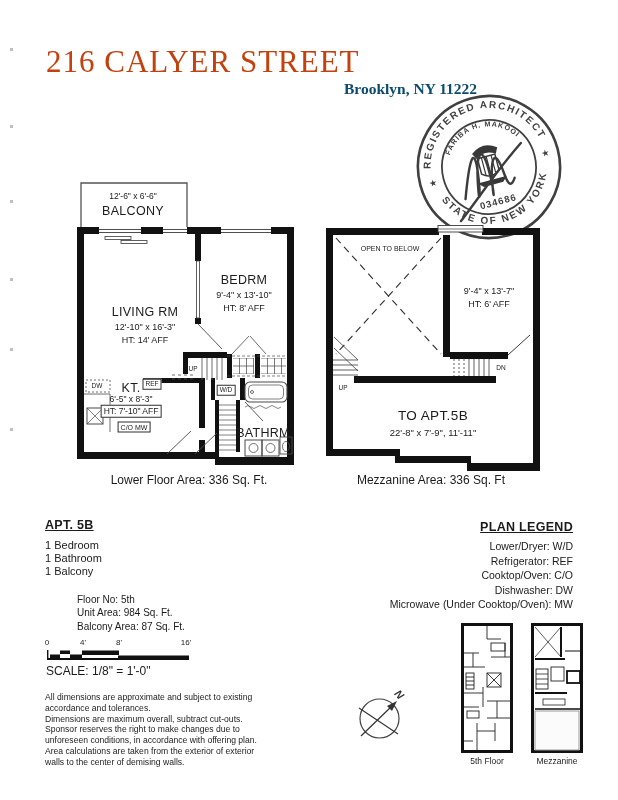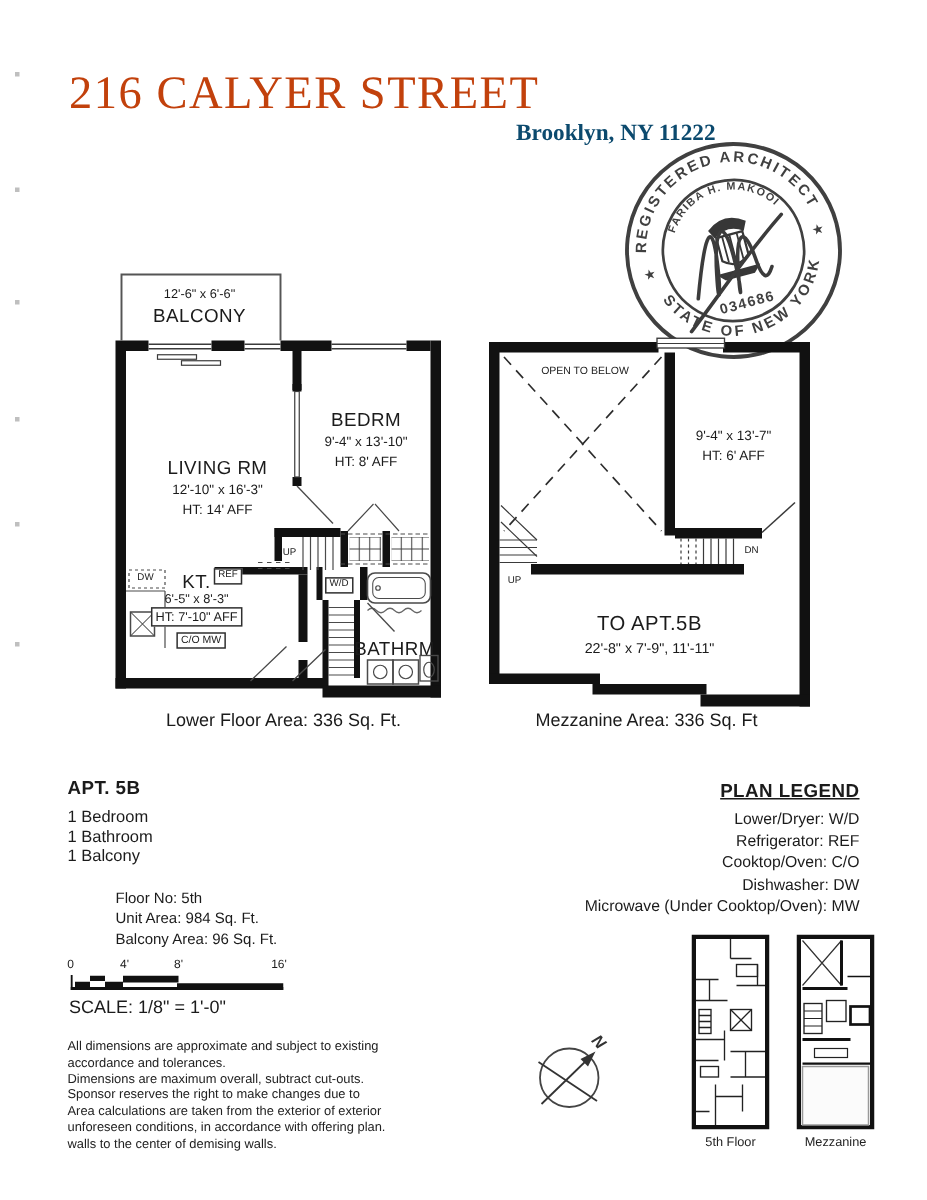--- a/index.html
+++ b/index.html
@@ -12,21 +12,21 @@
   .L{position:absolute;transform:translate(-50%,-50%);white-space:nowrap;color:#1b1b1b;
      font-family:"Liberation Sans",sans-serif;line-height:1;}
   .s6{font-size:6.5px;}  .s7{font-size:7px;}
   .s8{font-size:8.5px;}  .s9{font-size:9px;}
   .s95{font-size:9.5px;}  .s12{font-size:12.5px;letter-spacing:.3px;}
   .s14{font-size:13.5px;letter-spacing:.4px;}
   .boxed{border:1px solid #2f2f2f;background:#fff;padding:1px 2px;}
   .caption{font-size:12px;}
   .plan{position:absolute;}
   .apt-info{position:absolute;left:45px;top:518px;}
-  .apt-title{font-size:12.5px;font-weight:bold;margin-bottom:7px;letter-spacing:.3px;}
+  .apt-title{font-size:12.5px;font-weight:bold;text-decoration:underline;margin-bottom:7px;letter-spacing:.3px;}
   .apt-line{font-size:11px;line-height:13.2px;}
   .apt-gap{height:14px;}
   .apt-line2{font-size:10px;line-height:13.8px;padding-left:32px;}
   .legend{position:absolute;right:45px;top:520px;text-align:right;margin-left:40px;}
   .legend-title{font-size:12.5px;font-weight:bold;text-decoration:underline;margin-bottom:5px;letter-spacing:.3px;}
   .legend-item{font-size:10.5px;line-height:14.6px;}
   .disclaimer{position:absolute;left:45px;top:692px;font-size:8.6px;line-height:10.8px;color:#222;}
   .scale-label{position:absolute;left:46px;top:664px;font-size:12px;}
   .tick{position:absolute;transform:translate(-50%,0);font-size:8px;top:638px;}
   .keylabel{position:absolute;transform:translate(-50%,0);font-size:8.5px;top:756px;color:#222;}
@@ -207,21 +207,21 @@
   </div>
 
   <div class="apt-info">
     <div class="apt-title">APT. 5B</div>
     <div class="apt-line">1 Bedroom</div>
     <div class="apt-line">1 Bathroom</div>
     <div class="apt-line">1 Balcony</div>
     <div class="apt-gap"></div>
     <div class="apt-line2">Floor No: 5th</div>
     <div class="apt-line2">Unit Area: 984 Sq. Ft.</div>
-    <div class="apt-line2">Balcony Area: 96 Sq. Ft.</div>
+    <div class="apt-line2">Balcony Area: 87 Sq. Ft.</div>
   </div>
 
   <span class="tick" style="left:47px">0</span>
   <span class="tick" style="left:83px">4'</span>
   <span class="tick" style="left:119px">8'</span>
   <span class="tick" style="left:186px">16'</span>
   <svg style="position:absolute;left:47px;top:648px" width="142" height="14" viewBox="0 0 142 14">
     <g fill="#111">
       <rect x="0" y="10" width="142" height="2"></rect>
       <rect x="0" y="2" width="1.4" height="10"></rect>
@@ -232,22 +232,22 @@
       <rect x="71" y="7.5" width="71" height="4.5"></rect>
     </g>
   </svg>
   <div class="scale-label">SCALE: 1/8" = 1'-0"</div>
 
   <div class="disclaimer">
     <div>All dimensions are approximate and subject to existing</div>
     <div>accordance and tolerances.</div>
     <div>Dimensions are maximum overall, subtract cut-outs.</div>
     <div>Sponsor reserves the right to make changes due to</div>
+    <div>unforeseen conditions, in accordance with offering plan.</div>
     <div>Area calculations are taken from the exterior of exterior</div>
-    <div>unforeseen conditions, in accordance with offering plan.</div>
     <div>walls to the center of demising walls.</div>
   </div>
 
   <div class="legend">
     <div class="legend-title">PLAN LEGEND</div>
     <div class="legend-item">Lower/Dryer: W/D</div>
     <div class="legend-item">Refrigerator: REF</div>
     <div class="legend-item">Cooktop/Oven: C/O</div>
     <div class="legend-item">Dishwasher: DW</div>
     <div class="legend-item">Microwave (Under Cooktop/Oven): MW</div>

